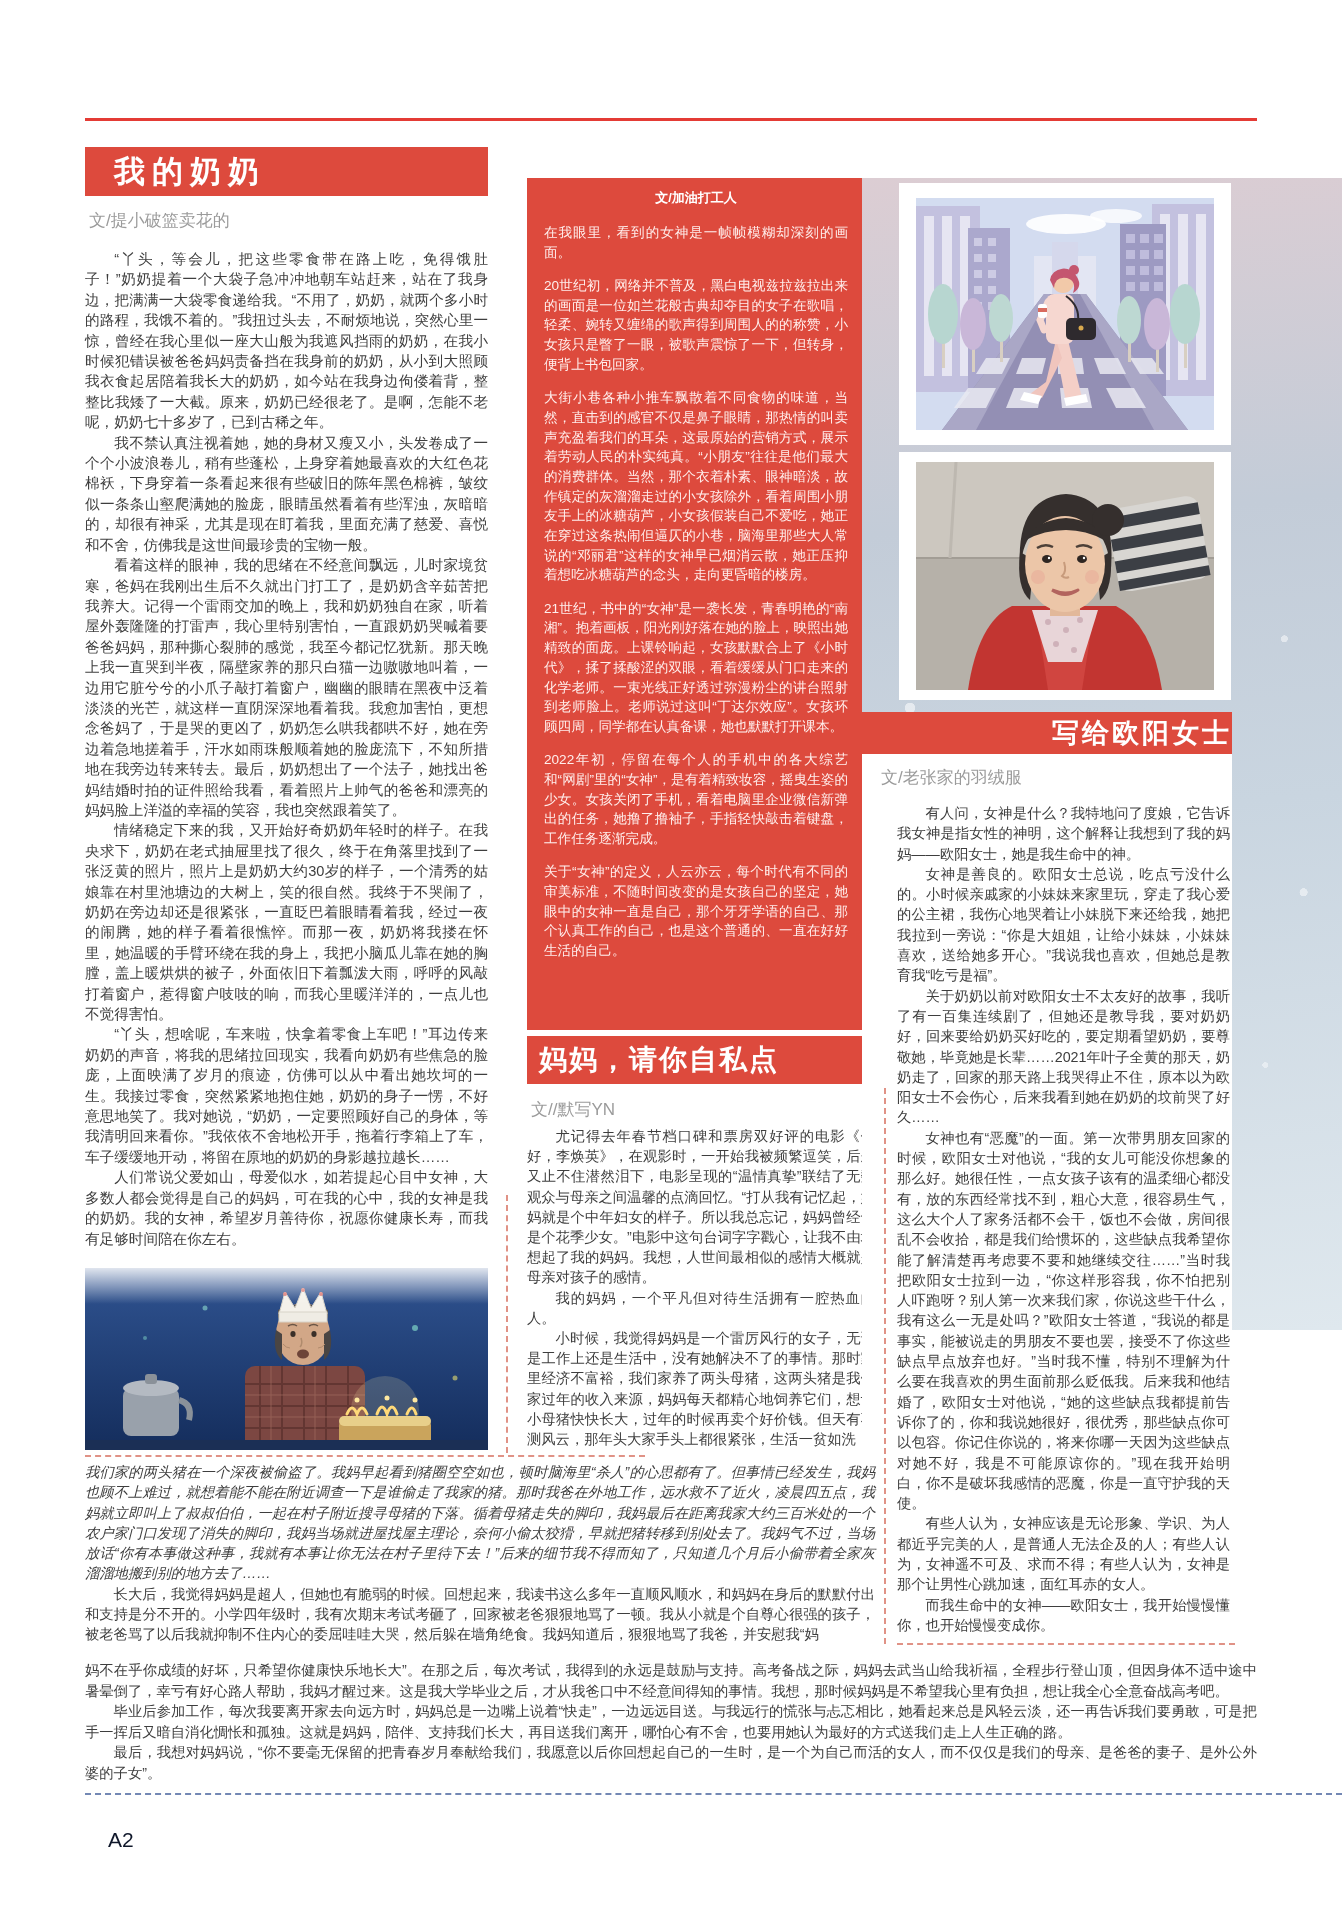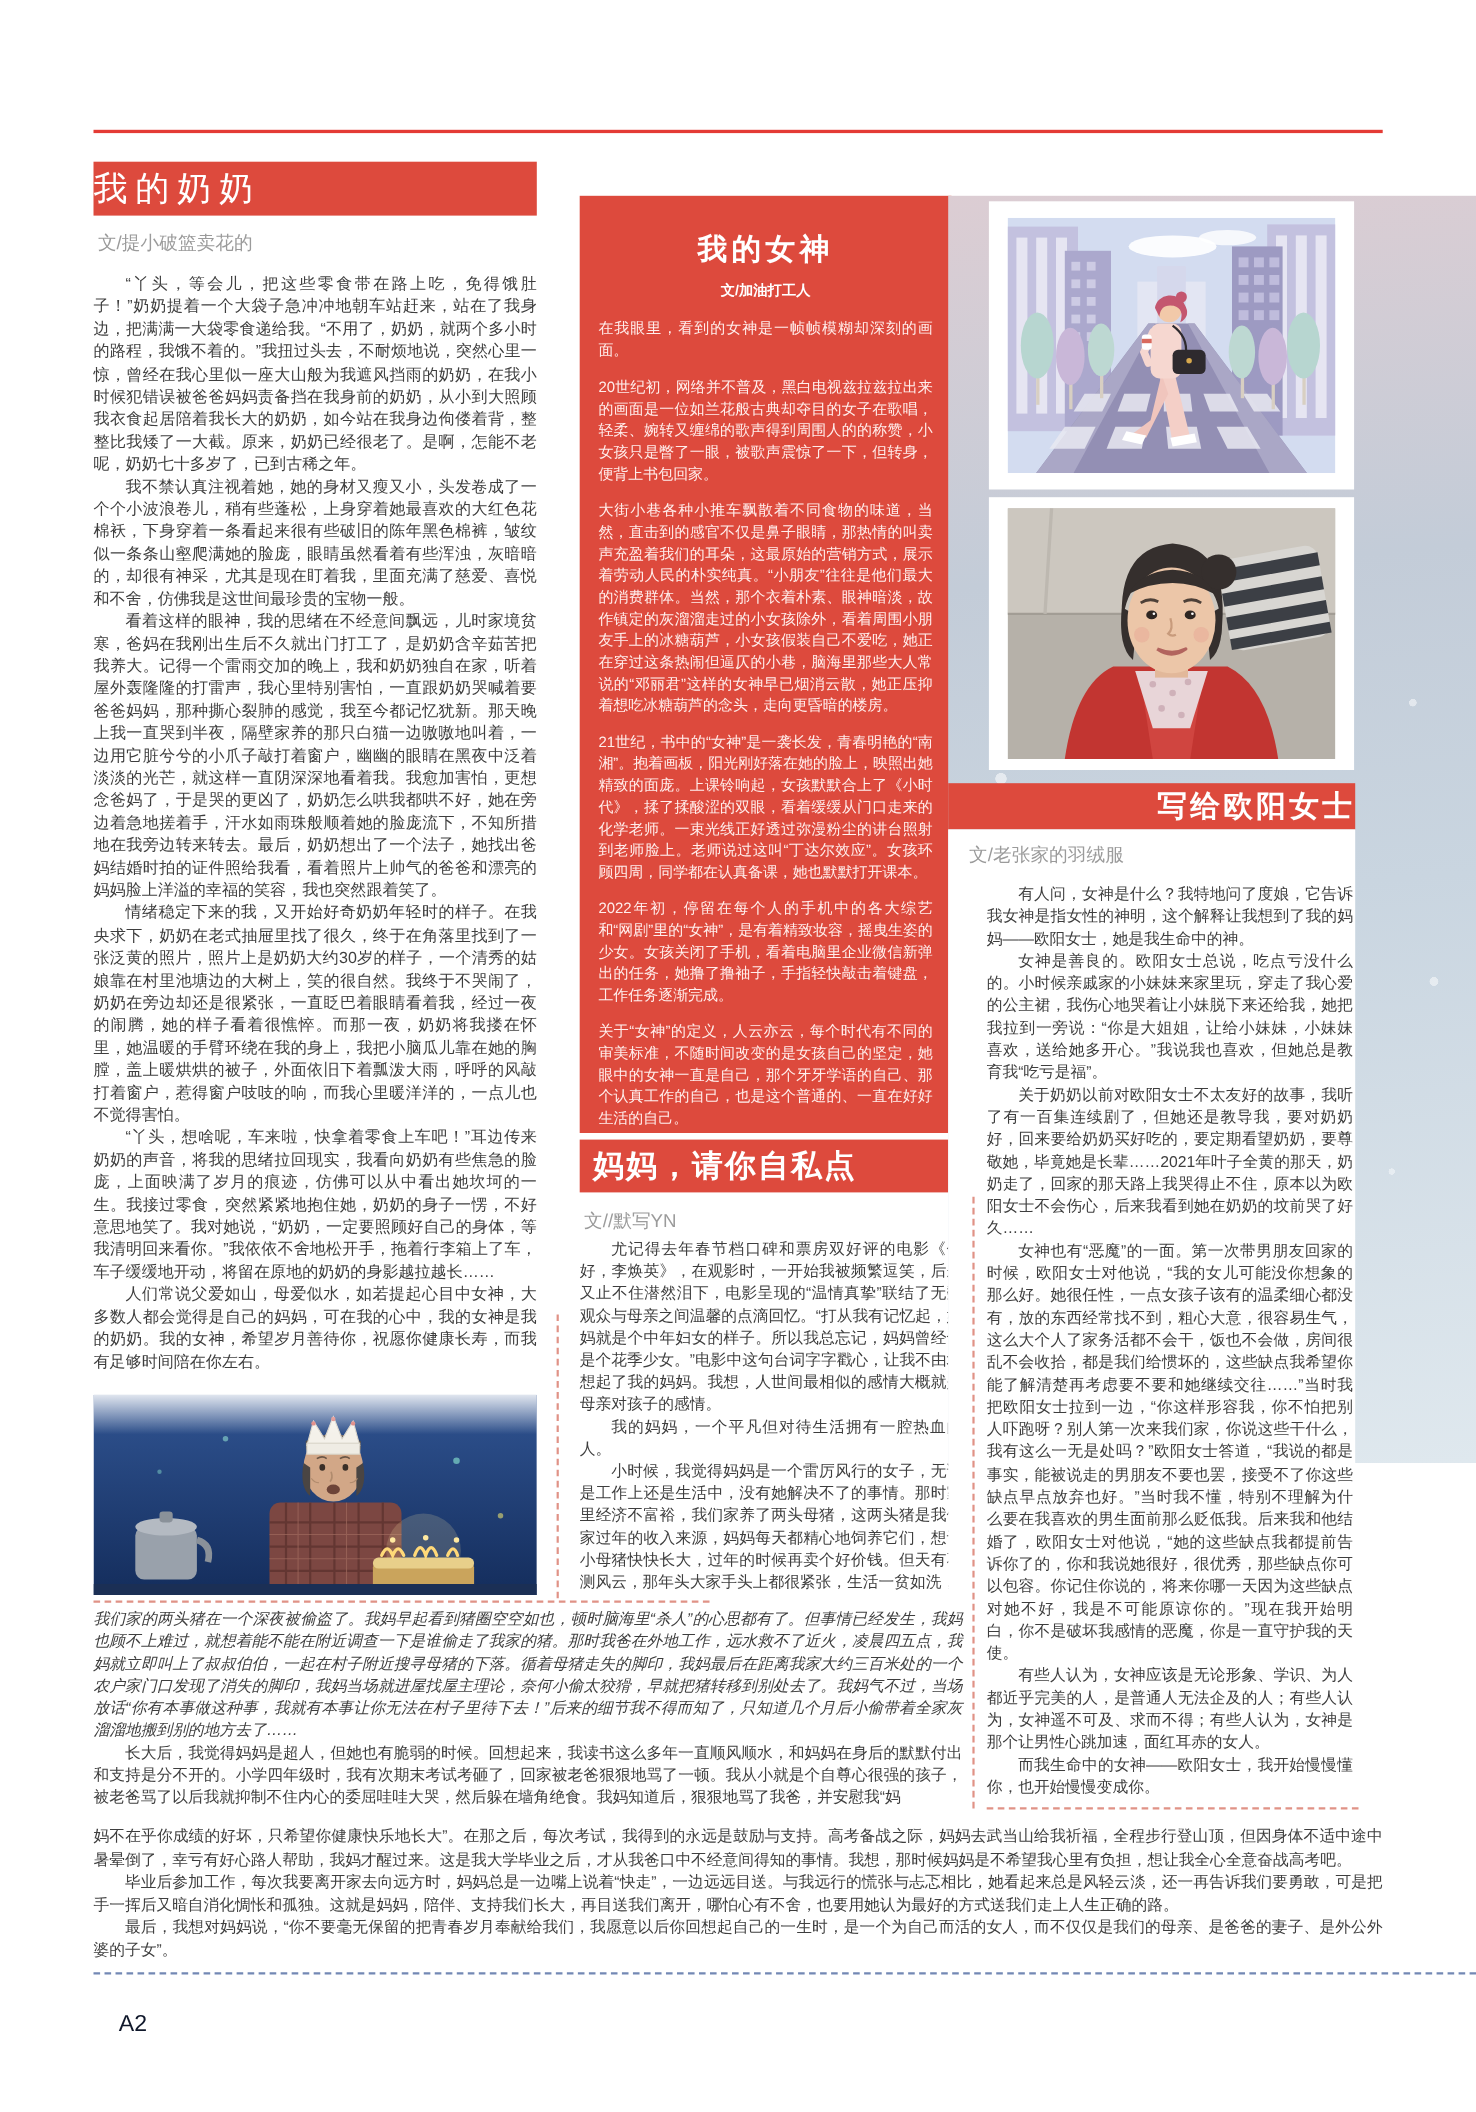--- a/index.html
+++ b/index.html
@@ -3,21 +3,21 @@
 <meta charset="utf-8">
 <style>
   html,body{margin:0;padding:0;background:#fff;}
   body{width:1342px;height:1920px;position:relative;font-family:"Liberation Sans","DejaVu Sans",sans-serif;color:#3e3e3e;}
   .abs{position:absolute;}
   .rule-top{left:85px;top:118px;width:1172px;height:3px;background:#e43b35;}
   
   .left-col{left:85px;top:147px;width:403px;}
   .bar{background:#dd4a3d;display:flex;align-items:center;}
   .bar-left{height:49px;}
-  .bar-left span{color:#fff;font-size:31px;font-weight:normal;padding-left:0;letter-spacing:7px;}
+  .bar-left span{color:#fff;font-size:31px;font-weight:bold;padding-left:29px;letter-spacing:7px;}
   .byline{color:#9b9b9b;font-size:17px;margin:13px 0 0 4px;}
   .body-text{margin-top:17px;font-size:14.6px;line-height:20.4px;text-align:justify;color:#3e3e3e;}
   .body-text p,.para{margin:0;text-indent:2em;}
   
   .goddess-box{left:527px;top:178px;width:338px;height:852px;background:#dd4a3d;box-sizing:border-box;padding:0 17px;}
   .goddess-box .g-title{color:#fff;font-size:27px;font-weight:bold;text-align:center;margin-top:30px;letter-spacing:4px;}
   .goddess-box .g-byline{color:#fff;font-size:13px;font-weight:bold;text-align:center;margin-top:11px;}
   .goddess-body{margin-top:16px;font-size:13.6px;line-height:19.7px;color:#ffeeec;text-align:justify;}
   .g-arrow{position:absolute;right:-16px;top:100px;width:0;height:0;border-top:23px solid transparent;border-bottom:23px solid transparent;border-left:17px solid #dd4a3d;}
   
@@ -150,21 +150,20 @@
     <circle cx="272" cy="132" r="2.5" fill="#ffe9a0"></circle>
       <circle cx="302" cy="130" r="2.5" fill="#ffe9a0"></circle>
       <circle cx="330" cy="132" r="2.5" fill="#ffe9a0"></circle>
     <rect x="0" y="172" width="403" height="10" fill="#1b2f55"></rect>
     <rect width="403" height="36" fill="url(#gfade)"></rect>
   </svg>
 </div>
 
 <div class="abs goddess-box">
   <div class="g-arrow"></div>
-  <div class="g-title">我的女神</div>
   <div class="g-byline">文/加油打工人</div>
   <div class="goddess-body">
       <p>在我眼里，看到的女神是一帧帧模糊却深刻的画面。</p>
       <p>20世纪初，网络并不普及，黑白电视兹拉兹拉出来的画面是一位如兰花般古典却夺目的女子在歌唱，轻柔、婉转又缠绵的歌声得到周围人的的称赞，小女孩只是瞥了一眼，被歌声震惊了一下，但转身，便背上书包回家。</p>
       <p>大街小巷各种小推车飘散着不同食物的味道，当然，直击到的感官不仅是鼻子眼睛，那热情的叫卖声充盈着我们的耳朵，这最原始的营销方式，展示着劳动人民的朴实纯真。“小朋友”往往是他们最大的消费群体。当然，那个衣着朴素、眼神暗淡，故作镇定的灰溜溜走过的小女孩除外，看着周围小朋友手上的冰糖葫芦，小女孩假装自己不爱吃，她正在穿过这条热闹但逼仄的小巷，脑海里那些大人常说的“邓丽君”这样的女神早已烟消云散，她正压抑着想吃冰糖葫芦的念头，走向更昏暗的楼房。</p>
       <p>21世纪，书中的“女神”是一袭长发，青春明艳的“南湘”。抱着画板，阳光刚好落在她的脸上，映照出她精致的面庞。上课铃响起，女孩默默合上了《小时代》，揉了揉酸涩的双眼，看着缓缓从门口走来的化学老师。一束光线正好透过弥漫粉尘的讲台照射到老师脸上。老师说过这叫“丁达尔效应”。女孩环顾四周，同学都在认真备课，她也默默打开课本。</p>
       <p>2022年初，停留在每个人的手机中的各大综艺和“网剧”里的“女神”，是有着精致妆容，摇曳生姿的少女。女孩关闭了手机，看着电脑里企业微信新弹出的任务，她撸了撸袖子，手指轻快敲击着键盘，工作任务逐渐完成。</p>
       <p>关于“女神”的定义，人云亦云，每个时代有不同的审美标准，不随时间改变的是女孩自己的坚定，她眼中的女神一直是自己，那个牙牙学语的自己、那个认真工作的自己，也是这个普通的、一直在好好生活的自己。</p>
     </div>
 </div>

